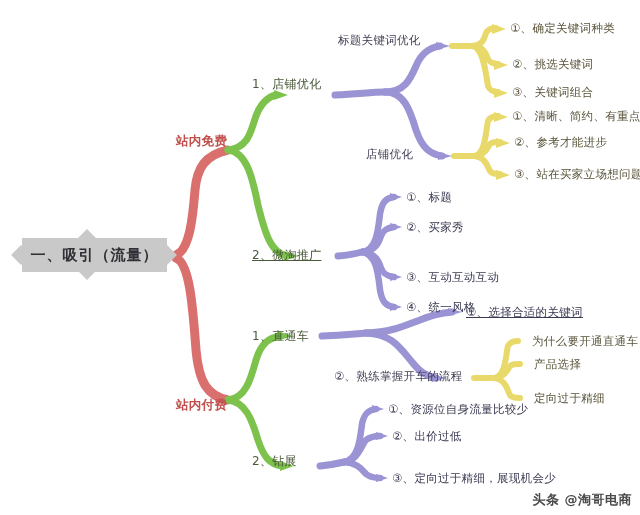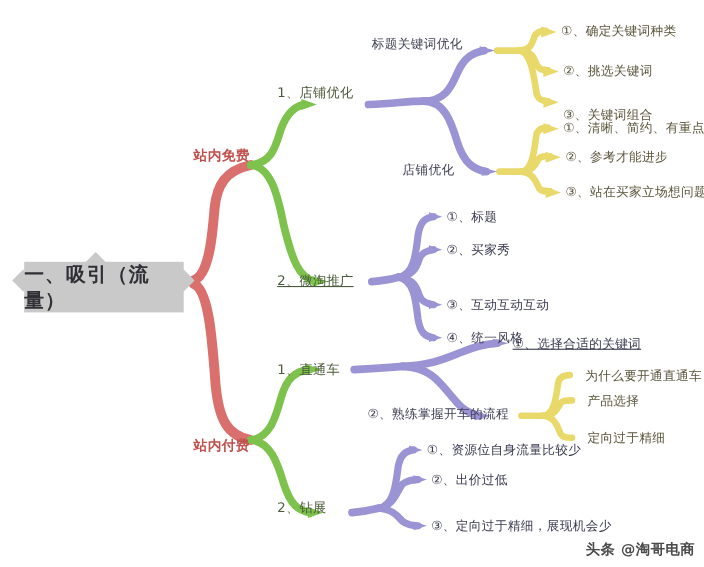--- a/index.html
+++ b/index.html
@@ -21,24 +21,24 @@
   }
   .lbl.red{color:#c0504d;font-size:12.5px;font-weight:bold;}
   .lbl.green{color:#4a5a3a;font-size:12px;}
   .lbl.purple{color:#3f3f55;font-size:11.5px;}
   .lbl.yellow{color:#59543a;font-size:11.5px;}
   .lbl.leafp{color:#3a3a52;font-size:11.5px;}
 
   #root-node{
     position:absolute;
     left:22px;top:238px;
-    width:145px;height:46px;
+    width:145px;height:34px;
     background:#c9c9c9;
     color:#2f2f35;
-    font-size:18px;
+    font-size:15px;
     font-weight:bold;
     display:flex;align-items:center;justify-content:center;
     letter-spacing:1px;
   }
   #root-wrap{position:absolute;left:0;top:0;}
   .root-notch{position:absolute;background:#c9c9c9;}
   #watermark{
     position:absolute;right:8px;bottom:6px;
     font-size:13px;color:#4a4a4a;
     letter-spacing:0.5px;
@@ -169,21 +169,21 @@
 <div class="lbl green" style="left:252px;top:330px;">1、直通车</div>
 <div class="lbl green" style="left:252px;top:455px;">2、钻展</div>
 
 <div class="lbl purple" style="left:338px;top:34px;">标题关键词优化</div>
 <div class="lbl purple" style="left:366px;top:148px;">店铺优化</div>
 
 <div class="lbl purple" style="left:334px;top:370px;">②、熟练掌握开车的流程</div>
 
 <div class="lbl yellow" style="left:510px;top:22px;">①、确定关键词种类</div>
 <div class="lbl yellow" style="left:512px;top:58px;">②、挑选关键词</div>
-<div class="lbl yellow" style="left:512px;top:98px;">③、关键词组合</div>
+<div class="lbl yellow" style="left:512px;top:86px;">③、关键词组合</div>
 
 <div class="lbl yellow" style="left:512px;top:110px;">①、清晰、简约、有重点</div>
 <div class="lbl yellow" style="left:514px;top:136px;">②、参考才能进步</div>
 <div class="lbl yellow" style="left:514px;top:168px;">③、站在买家立场想问题</div>
 
 <div class="lbl leafp" style="left:406px;top:191px;">①、标题</div>
 <div class="lbl leafp" style="left:406px;top:221px;">②、买家秀</div>
 <div class="lbl leafp" style="left:406px;top:271px;">③、互动互动互动</div>
 <div class="lbl leafp" style="left:406px;top:301px;">④、统一风格</div>
 

